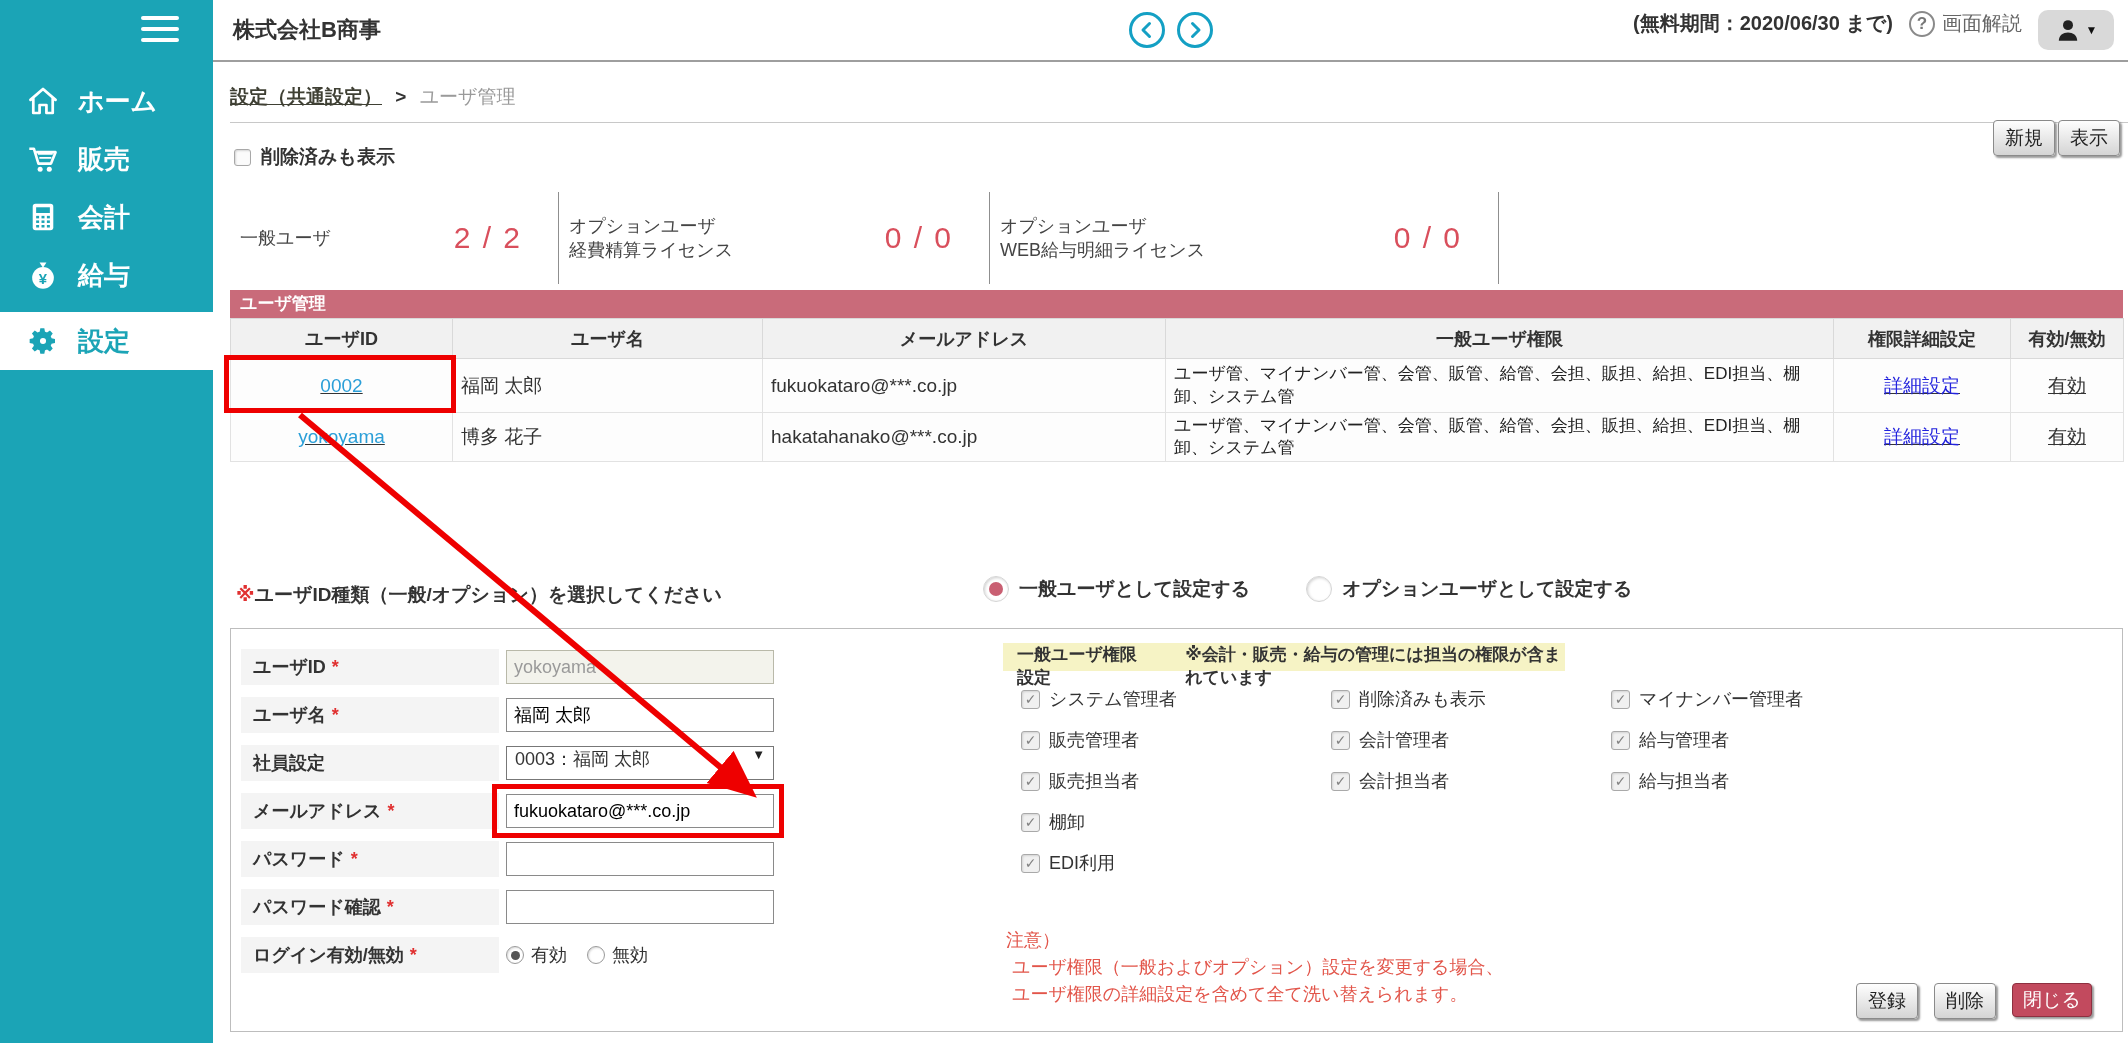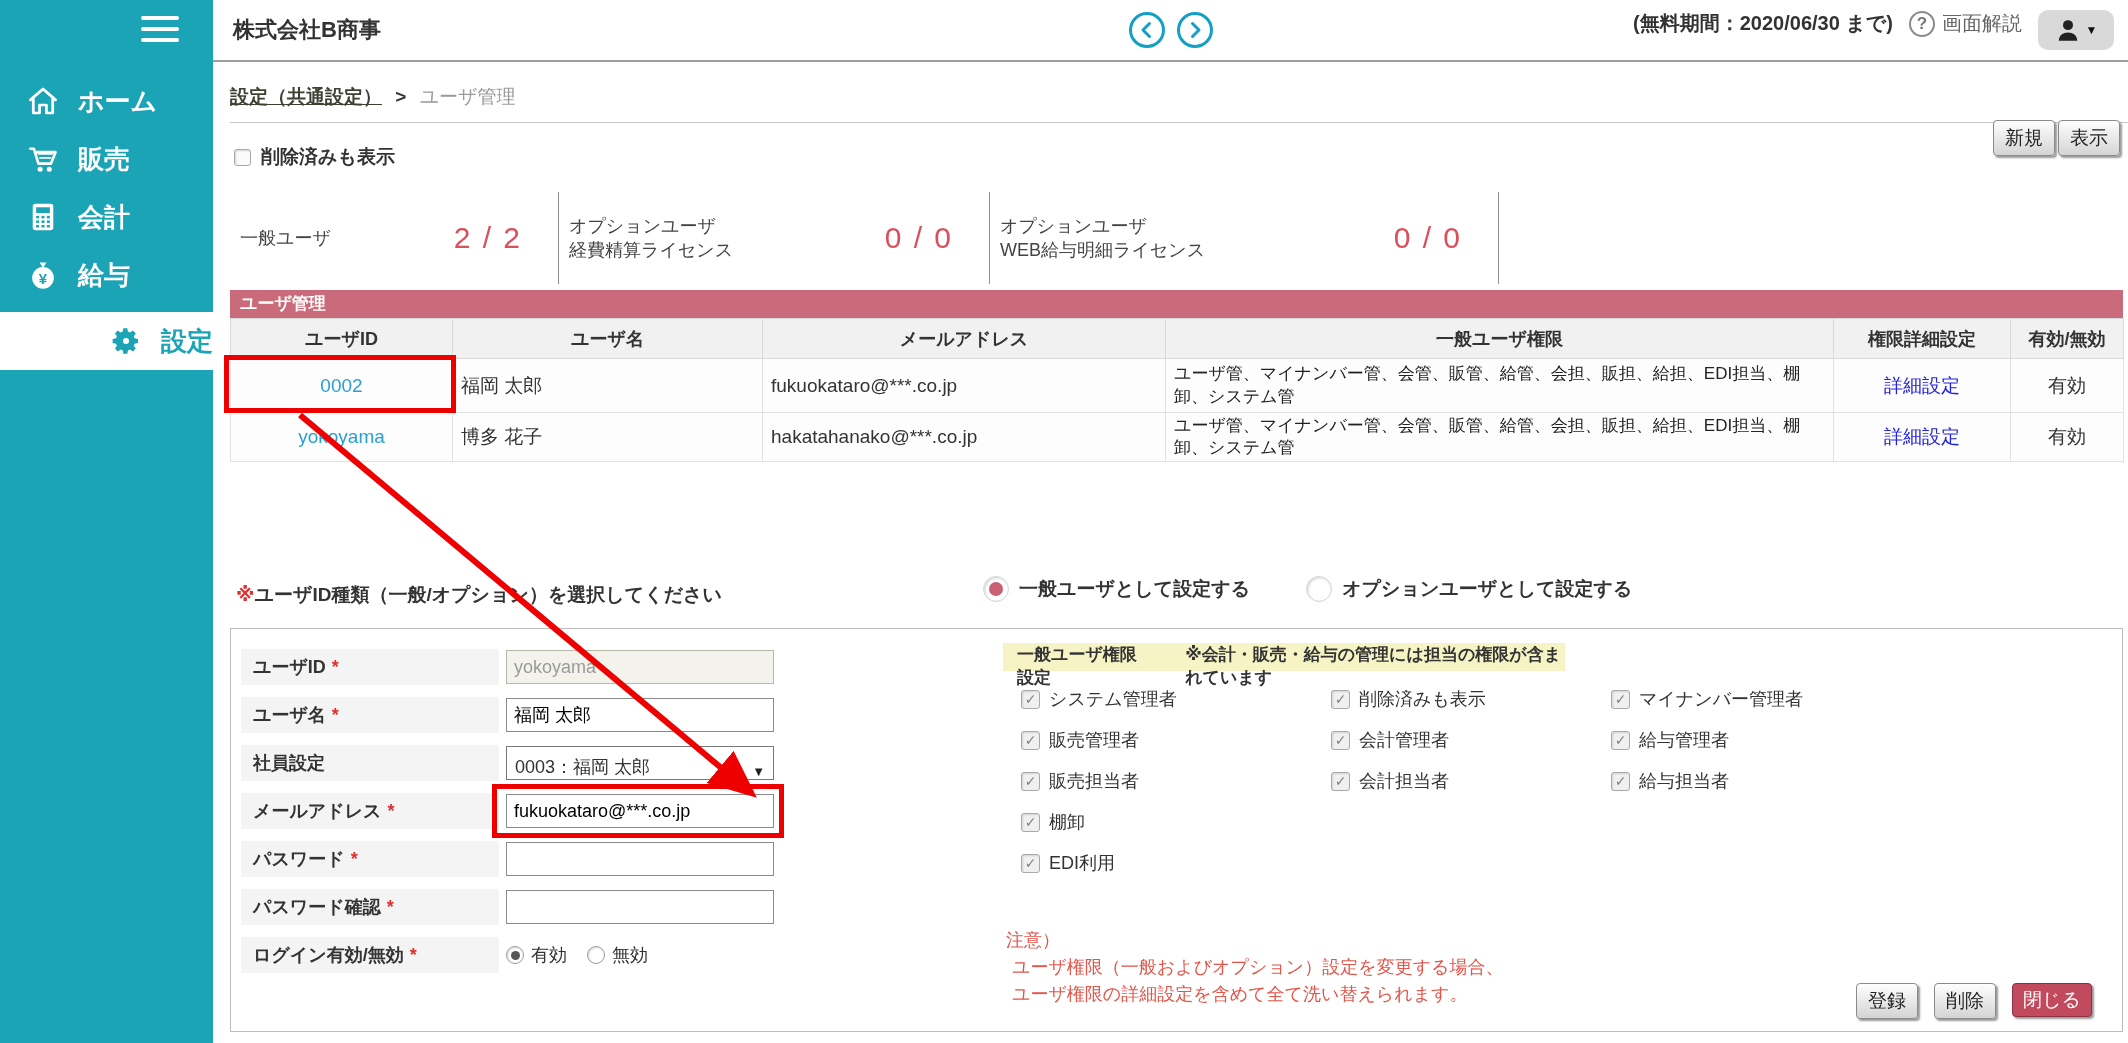--- a/index.html
+++ b/index.html
@@ -8,21 +8,21 @@
     position:relative; background:#fff; overflow:hidden;
     font-family:"Liberation Sans","DejaVu Sans",sans-serif; color:#333;
   }
   
   .sidebar { position:absolute; left:0; top:0; width:213px; height:1043px; background:#1ba4b6; }
   .hamburger { position:absolute; top:16px; right:34px; width:38px; cursor:pointer; }
   .hamburger .bar { height:4px; background:#fff; border-radius:2px; margin-bottom:7px; }
   .nav { position:absolute; top:72px; left:0; right:0; }
   .nav-item { --hole:#1ba4b6; display:flex; align-items:center; gap:18px; height:58px;
     padding-left:26px; color:#fff; font-size:26px; font-weight:bold; cursor:pointer; }
-  .nav-item.active { --hole:#fff; background:#fff; color:#1ba4b6; margin-top:8px;justify-content:flex-end; }
+  .nav-item.active { --hole:#fff; background:#fff; color:#1ba4b6; margin-top:8px; }
   .nav-icon { width:34px; height:34px; display:flex; align-items:center; justify-content:center; }
   .nav-icon svg { width:32px; height:32px; }
   
   .header { position:absolute; left:213px; top:0; right:0; height:62px; background:#fff;
     border-bottom:2px solid #9e9e9e; display:flex; align-items:center; }
   .company { font-size:22px; font-weight:bold; margin-left:20px; white-space:nowrap; }
   .period-nav { position:absolute; left:50%; transform:translateX(-50%);
     display:flex; align-items:center; gap:12px; }
   .circle-btn { width:36px; height:36px; border-radius:50%; border:3px solid #14a0c4;
     display:flex; align-items:center; justify-content:center; cursor:pointer; background:#fff; }
@@ -62,21 +62,21 @@
   
   .usertable { position:absolute; left:17px; top:228px; width:1893px; }
   .tbl-title { height:28px; line-height:28px; background:#c96b7a; color:#fff;
     font-size:17px; font-weight:bold; padding-left:10px; }
   table { width:100%; border-collapse:collapse; table-layout:fixed; }
   th { background:#f1f1f1; border:1px solid #d9d9d9; font-size:18px; font-weight:bold; height:40px; }
   td { border:1px solid #e2e2e2; background:#fdfdfd; font-size:19px; padding:2px 8px; }
   tr.r1 td { height:54px; } tr.r2 td { height:46px; }
   .c-id { width:222px; } .c-name { width:310px; } .c-mail { width:403px; }
   .c-perm { width:668px; } .c-det { width:177px; } .c-stat { width:113px; }
-  .td-center { text-align:center; }
+  .td-center { text-align:center;text-decoration:underline; }
   .id-link { color:#2b9fd8; cursor:pointer; }
   .detail-link { color:#2222dd; cursor:pointer; }
   .perm-text { font-size:17px; line-height:1.3; color:#222; }
   
   .type-note { position:absolute; left:23px; top:520px; font-size:19px; font-weight:bold; }
   .red { color:#e03030; }
   .radio-row { position:absolute; left:770px; top:514px; display:flex; align-items:center; gap:56px; }
   .bigradio { display:flex; align-items:center; gap:10px; font-size:19px; font-weight:bold; cursor:pointer; }
   .bcirc { width:26px; height:26px; border-radius:50%; background:#fff; border:1px solid #d5d5d5;
     box-shadow:inset 1px 1px 3px rgba(0,0,0,.18); display:flex; align-items:center; justify-content:center; }
@@ -84,21 +84,21 @@
   .form-box { position:absolute; left:17px; top:566px; width:1893px; height:404px; border:1px solid #bdbdbd; }
   .fgrid { position:absolute; left:10px; top:20px; }
   .frow { display:flex; align-items:center; margin-bottom:12px; height:36px; }
   .flabel { width:258px; height:36px; background:#f4f4f4; display:flex; align-items:center;
     padding-left:12px; font-size:18px; font-weight:bold; gap:6px; }
   .fval { margin-left:7px; }
   .finput { width:268px; height:34px; border:1px solid #8a8a8a; font-size:18px; padding:0 7px;
     background:#fff; font-family:"Liberation Sans","DejaVu Sans",sans-serif; }
   .finput.disabled { background:#f3f3ec; border:1px solid #b9b9a9; color:#9a9a9a; }
   .fselect { width:268px; height:34px; border:1px solid #777; background:#fff; display:flex;
-    align-items:flex-end; justify-content:space-between; padding:0 8px; font-size:18px; cursor:pointer; }
+    align-items:flex-start; justify-content:space-between; padding:0 8px; font-size:18px; cursor:pointer; }
   .fselect .caret { font-size:13px; color:#222; }
   .sradio-group { display:flex; align-items:center; gap:20px; font-size:18px; }
   .sradio { display:flex; align-items:center; gap:7px; cursor:pointer; }
   .scirc { width:18px; height:18px; border-radius:50%; border:1px solid #9a9a9a; background:#fff;
     display:flex; align-items:center; justify-content:center; box-shadow:inset 1px 1px 2px rgba(0,0,0,.15); }
   .scirc .dot { width:9px; height:9px; border-radius:50%; background:#555; }
   
   .perm-header { position:absolute; left:772px; top:14px; width:562px; height:28px;
     background:#f6f3c5; display:flex; align-items:flex-start; gap:42px; padding-left:14px;
     font-size:17px; font-weight:bold; }

